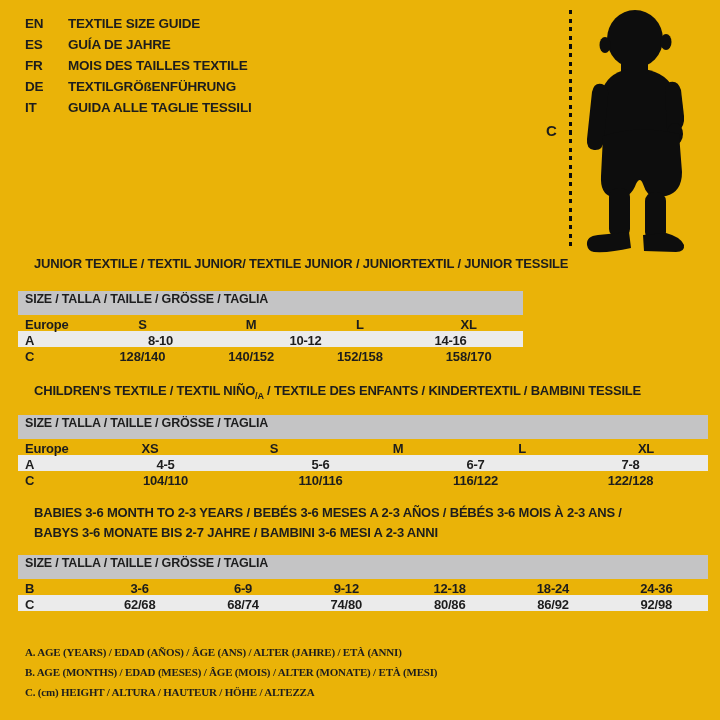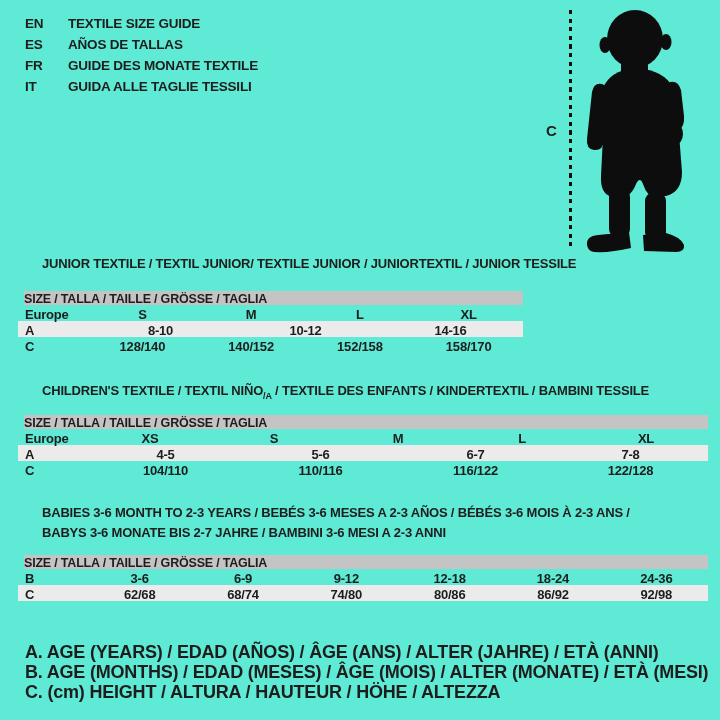--- a/index.html
+++ b/index.html
@@ -1,17 +1,17 @@
 <!DOCTYPE html>
 <html style="--text-color: #1d1d1d; --table-header-bg: #c4c4c5; --row-shaded-bg: #ebebeb; --silhouette: #0d0d0d;"><head>
 <meta charset="utf-8">
 <style>
   html,body { margin:0; padding:0; background:#fff; }
   .page {
-    position:relative; width:720px; height:720px; background:#5eead4;
+    position:relative; width:720px; height:720px; background:#eab308;
     font-family:"Liberation Sans", sans-serif; font-weight:bold;
     color:var(--text-color, #1d1d1d); overflow:hidden;
     letter-spacing:-0.2px;
   }
 
   
   .lang-list { position:absolute; left:25px; top:13px; font-size:13.5px; }
   .lang-row { height:21px; line-height:21px; white-space:nowrap; }
   .lang-code { display:inline-block; width:43px; }
 
@@ -20,53 +20,54 @@
   .dotted-line {
     position:absolute; left:569px; top:10px; width:3.2px; height:241px;
     background-image:repeating-linear-gradient(to bottom,
       var(--silhouette, #0d0d0d) 0px, var(--silhouette, #0d0d0d) 4.2px,
       transparent 4.2px, transparent 8.6px);
   }
   .silhouette { position:absolute; left:578px; top:8px; }
   .sil-fill { fill:var(--silhouette, #0d0d0d); }
 
   
-  .sec-title { position:absolute; left:42px; margin:0; font-size:13px; line-height:20px; white-space:nowrap; }
+  .sec-title { position:absolute; left:34px; margin:0; font-size:13px; line-height:20px; white-space:nowrap; }
   #title-junior   { top:254px; }
   #title-children { top:381px; }
   #title-babies   { top:503px; }
   .title-sub { font-size:9px; vertical-align:sub; }
 
   
   .size-table { position:absolute; left:18px; }
   #table-junior   { top:291px; width:505px; }
   #table-children { top:415px; width:690px; }
   #table-babies   { top:555px; width:690px; }
   .thead {
-    height:14px; line-height:16px; background:var(--table-header-bg, #c4c4c5);
-    font-size:12.5px;margin-left:6px;
+    height:24px; line-height:16px; background:var(--table-header-bg, #c4c4c5);
+    padding-left:7px; font-size:12.5px;
   }
   .trow { display:flex; height:16px; line-height:20px; font-size:13px; }
   .trow.shaded { background:var(--row-shaded-bg, #ebebeb); }
   .trow .lbl { width:70px; padding-left:7px; box-sizing:border-box; }
   .trow .cell { flex:1; text-align:center; }
 
   
-  .legend { position:absolute; left:25px; top:642px; font-size:18px; }
+  .legend { position:absolute; left:25px; top:642px; font-size:11px;font-family:Liberation Serif, serif; }
   .legend p { margin:0; height:20px; line-height:20px; white-space:nowrap; }
 </style>
 </head>
 <body>
 
 <div class="page">
 
   <div class="lang-list">
       <div class="lang-row"><span class="lang-code">EN</span><span>TEXTILE SIZE GUIDE</span></div>
-      <div class="lang-row"><span class="lang-code">ES</span><span>AÑOS DE TALLAS</span></div>
-      <div class="lang-row"><span class="lang-code">FR</span><span>GUIDE DES MONATE TEXTILE</span></div>
+      <div class="lang-row"><span class="lang-code">ES</span><span>GUÍA DE JAHRE</span></div>
+      <div class="lang-row"><span class="lang-code">FR</span><span>MOIS DES TAILLES TEXTILE</span></div>
+      <div class="lang-row"><span class="lang-code">DE</span><span>TEXTILGRÖßENFÜHRUNG</span></div>
       <div class="lang-row"><span class="lang-code">IT</span><span>GUIDA ALLE TAGLIE TESSILI</span></div>
     </div>
 
   <span class="measure-label">C</span>
   <div class="dotted-line"></div>
 
   <svg class="silhouette" width="122" height="246" viewBox="0 0 122 246" aria-hidden="true">
     <g class="sil-fill">
       <ellipse cx="57" cy="31" rx="28" ry="29"></ellipse>
       <ellipse cx="27" cy="37" rx="5.5" ry="8"></ellipse>

